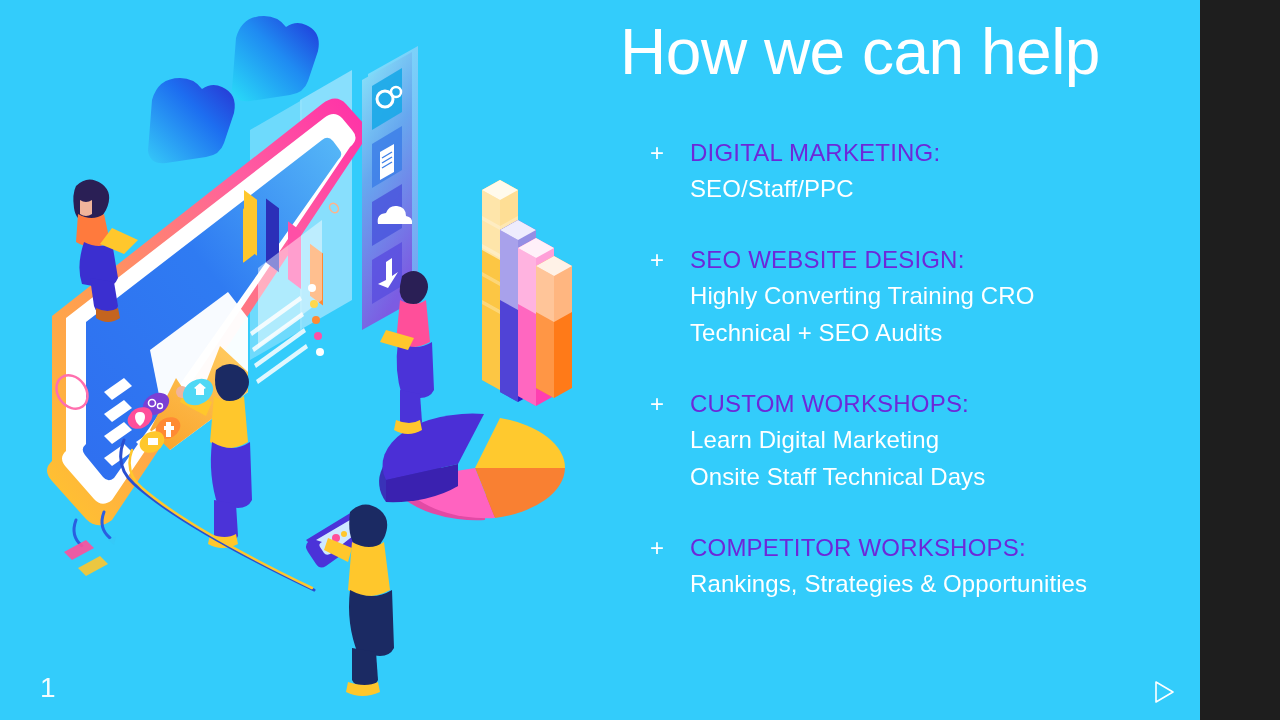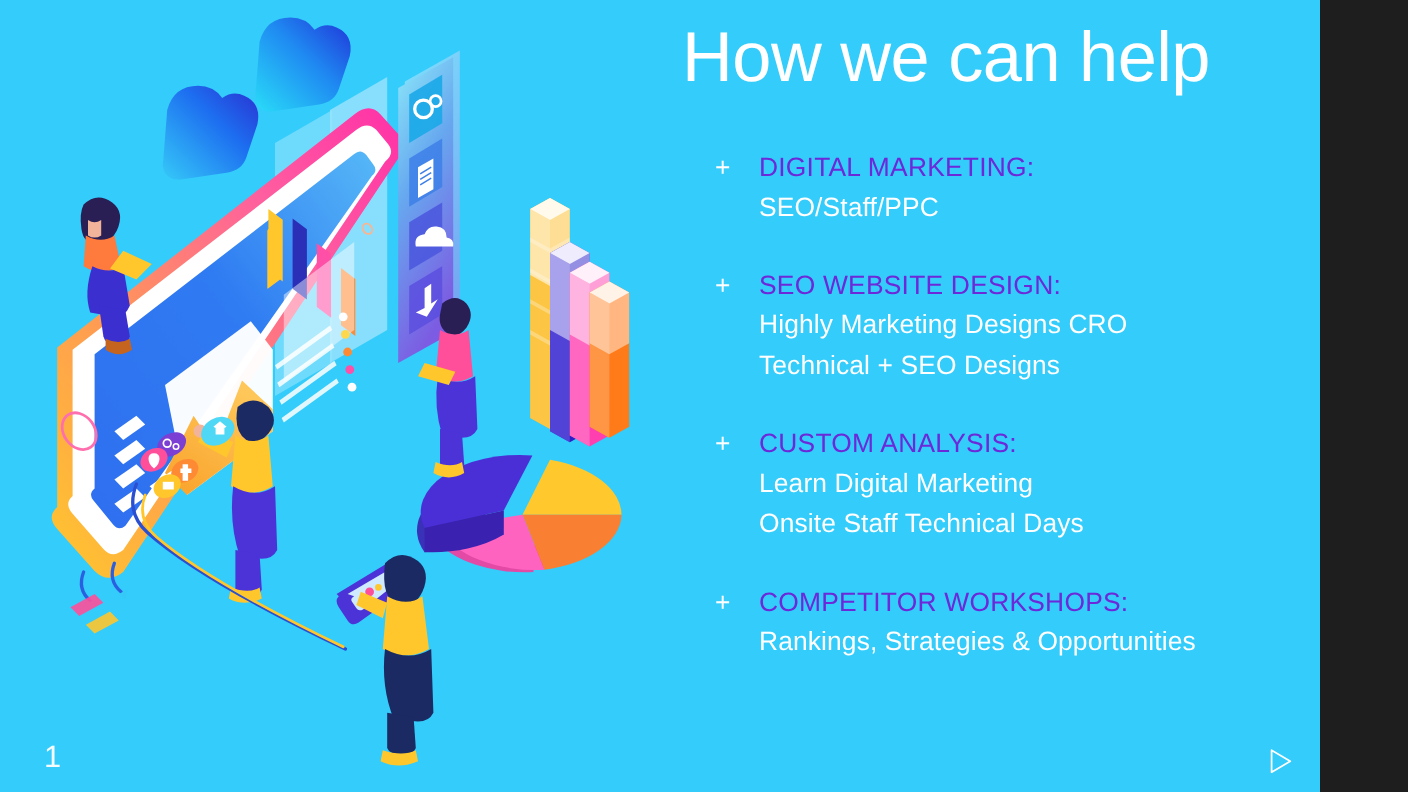--- a/index.html
+++ b/index.html
@@ -392,27 +392,27 @@
 
     <div class="bullet-group">
       <span class="bullet-marker">+</span>
       <div class="bullet-heading">DIGITAL MARKETING:</div>
       <div class="bullet-sub">SEO/Staff/PPC</div>
     </div>
 
     <div class="bullet-group">
       <span class="bullet-marker">+</span>
       <div class="bullet-heading">SEO WEBSITE DESIGN:</div>
-      <div class="bullet-sub">Highly Marketing Designs CRO</div>
-      <div class="bullet-sub">Technical + SEO Designs</div>
+      <div class="bullet-sub">Highly Converting Training CRO</div>
+      <div class="bullet-sub">Technical + SEO Audits</div>
     </div>
 
     <div class="bullet-group">
       <span class="bullet-marker">+</span>
-      <div class="bullet-heading">CUSTOM ANALYSIS:</div>
+      <div class="bullet-heading">CUSTOM WORKSHOPS:</div>
       <div class="bullet-sub">Learn Digital Marketing</div>
       <div class="bullet-sub">Onsite Staff Technical Days</div>
     </div>
 
     <div class="bullet-group">
       <span class="bullet-marker">+</span>
       <div class="bullet-heading">COMPETITOR WORKSHOPS:</div>
       <div class="bullet-sub">Rankings, Strategies &amp; Opportunities</div>
     </div>
 

